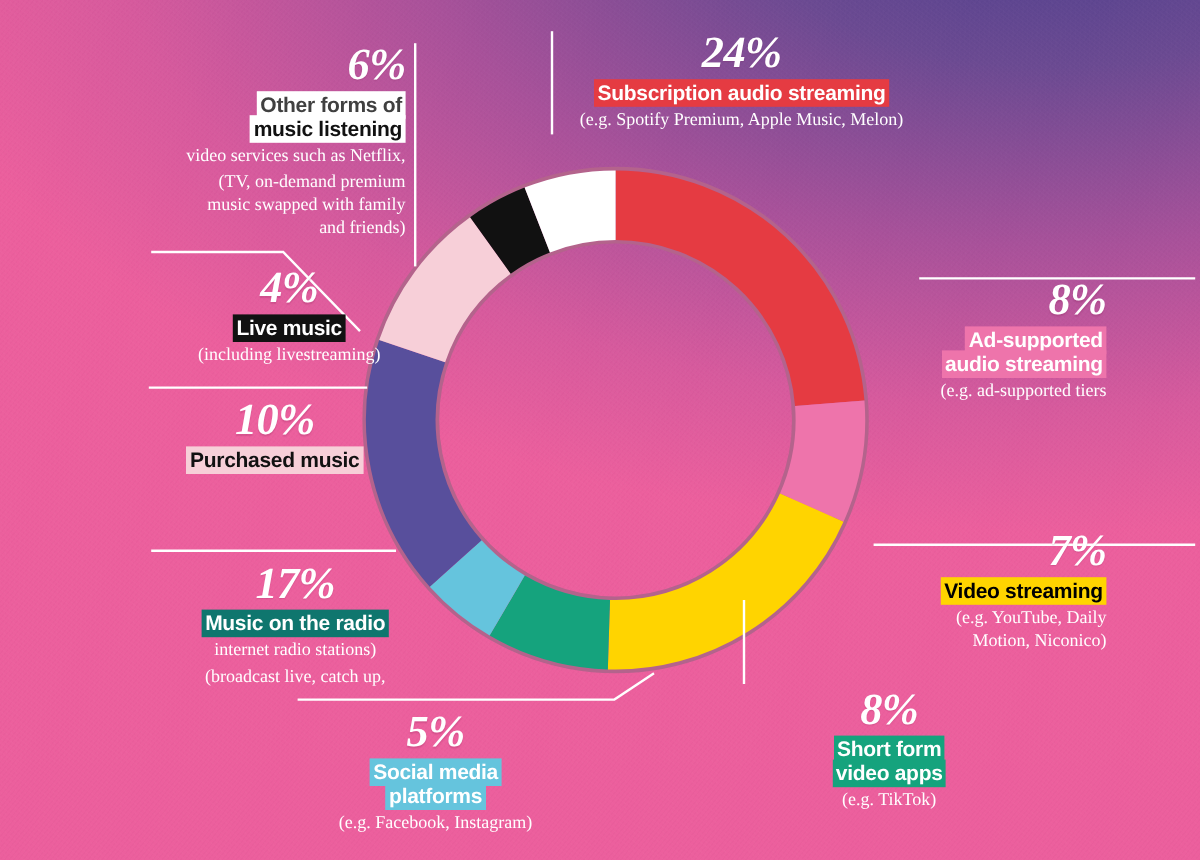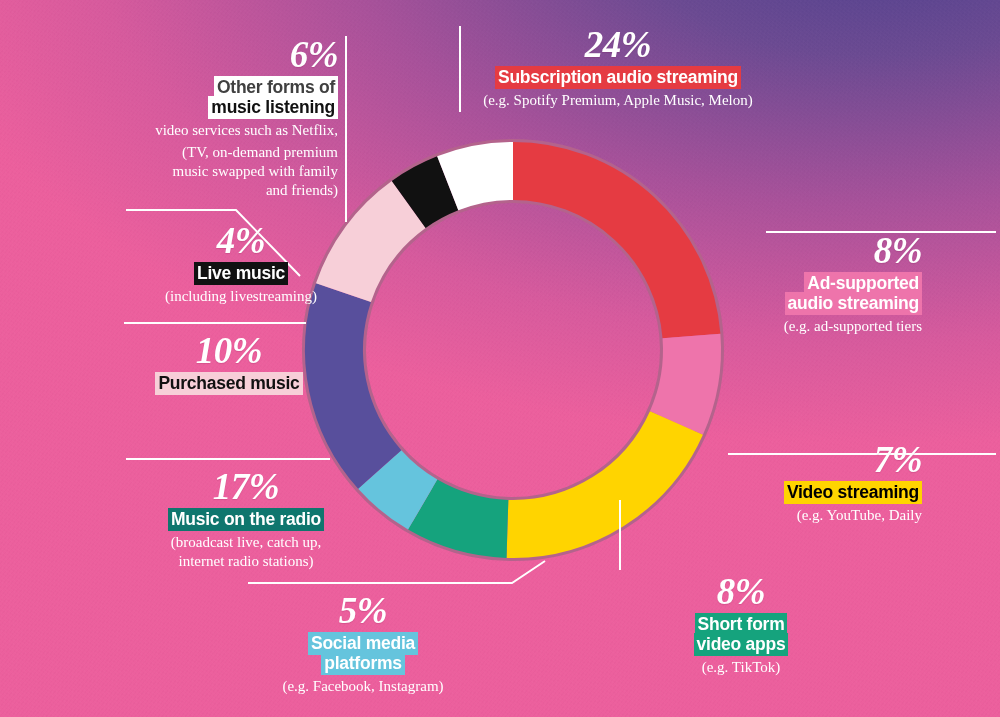--- a/index.html
+++ b/index.html
@@ -133,20 +133,21 @@
   </div>
   <div class="sub">(e.g. ad-supported tiers</div>
 </div>
 
 <div class="label align-right" style="left:700px; top:441px; width:222px;">
   <div class="pct">7%</div>
   <div class="ttl-wrap">
     <span class="ttl" style="background:#ffd400; color:#000000;">Video streaming</span>
   </div>
   <div class="sub">(e.g. YouTube, Daily</div>
+  <div class="sub" style="margin-top:0;">Motion, Niconico)</div>
 </div>
 
 <div class="label align-left" style="left:641px; top:573px; width:200px;">
   <div class="pct">8%</div>
   <div class="ttl-wrap">
     <span class="ttl" style="background:#15a37d; color:#ffffff;">Short form</span><br>
     <span class="ttl" style="background:#15a37d; color:#ffffff;">video apps</span>
   </div>
   <div class="sub">(e.g. TikTok)</div>
 </div>
@@ -158,22 +159,22 @@
     <span class="ttl" style="background:#65c4dd; color:#ffffff;">platforms</span>
   </div>
   <div class="sub">(e.g. Facebook, Instagram)</div>
 </div>
 
 <div class="label align-left" style="left:126px; top:468px; width:240px;">
   <div class="pct">17%</div>
   <div class="ttl-wrap">
     <span class="ttl" style="background:#0f766e; color:#ffffff;">Music on the radio</span>
   </div>
+  <div class="sub" style="margin-top:0;">internet radio stations)</div>
   <div class="sub">(broadcast live, catch up,</div>
-  <div class="sub" style="margin-top:0;">internet radio stations)</div>
 </div>
 
 <div class="label align-left" style="left:114px; top:332px; width:230px;">
   <div class="pct">10%</div>
   <div class="ttl-wrap">
     <span class="ttl" style="background:#f7cfd8; color:#111111;">Purchased music</span>
   </div>
 </div>
 
 <div class="label align-left" style="left:126px; top:222px; width:230px;">

